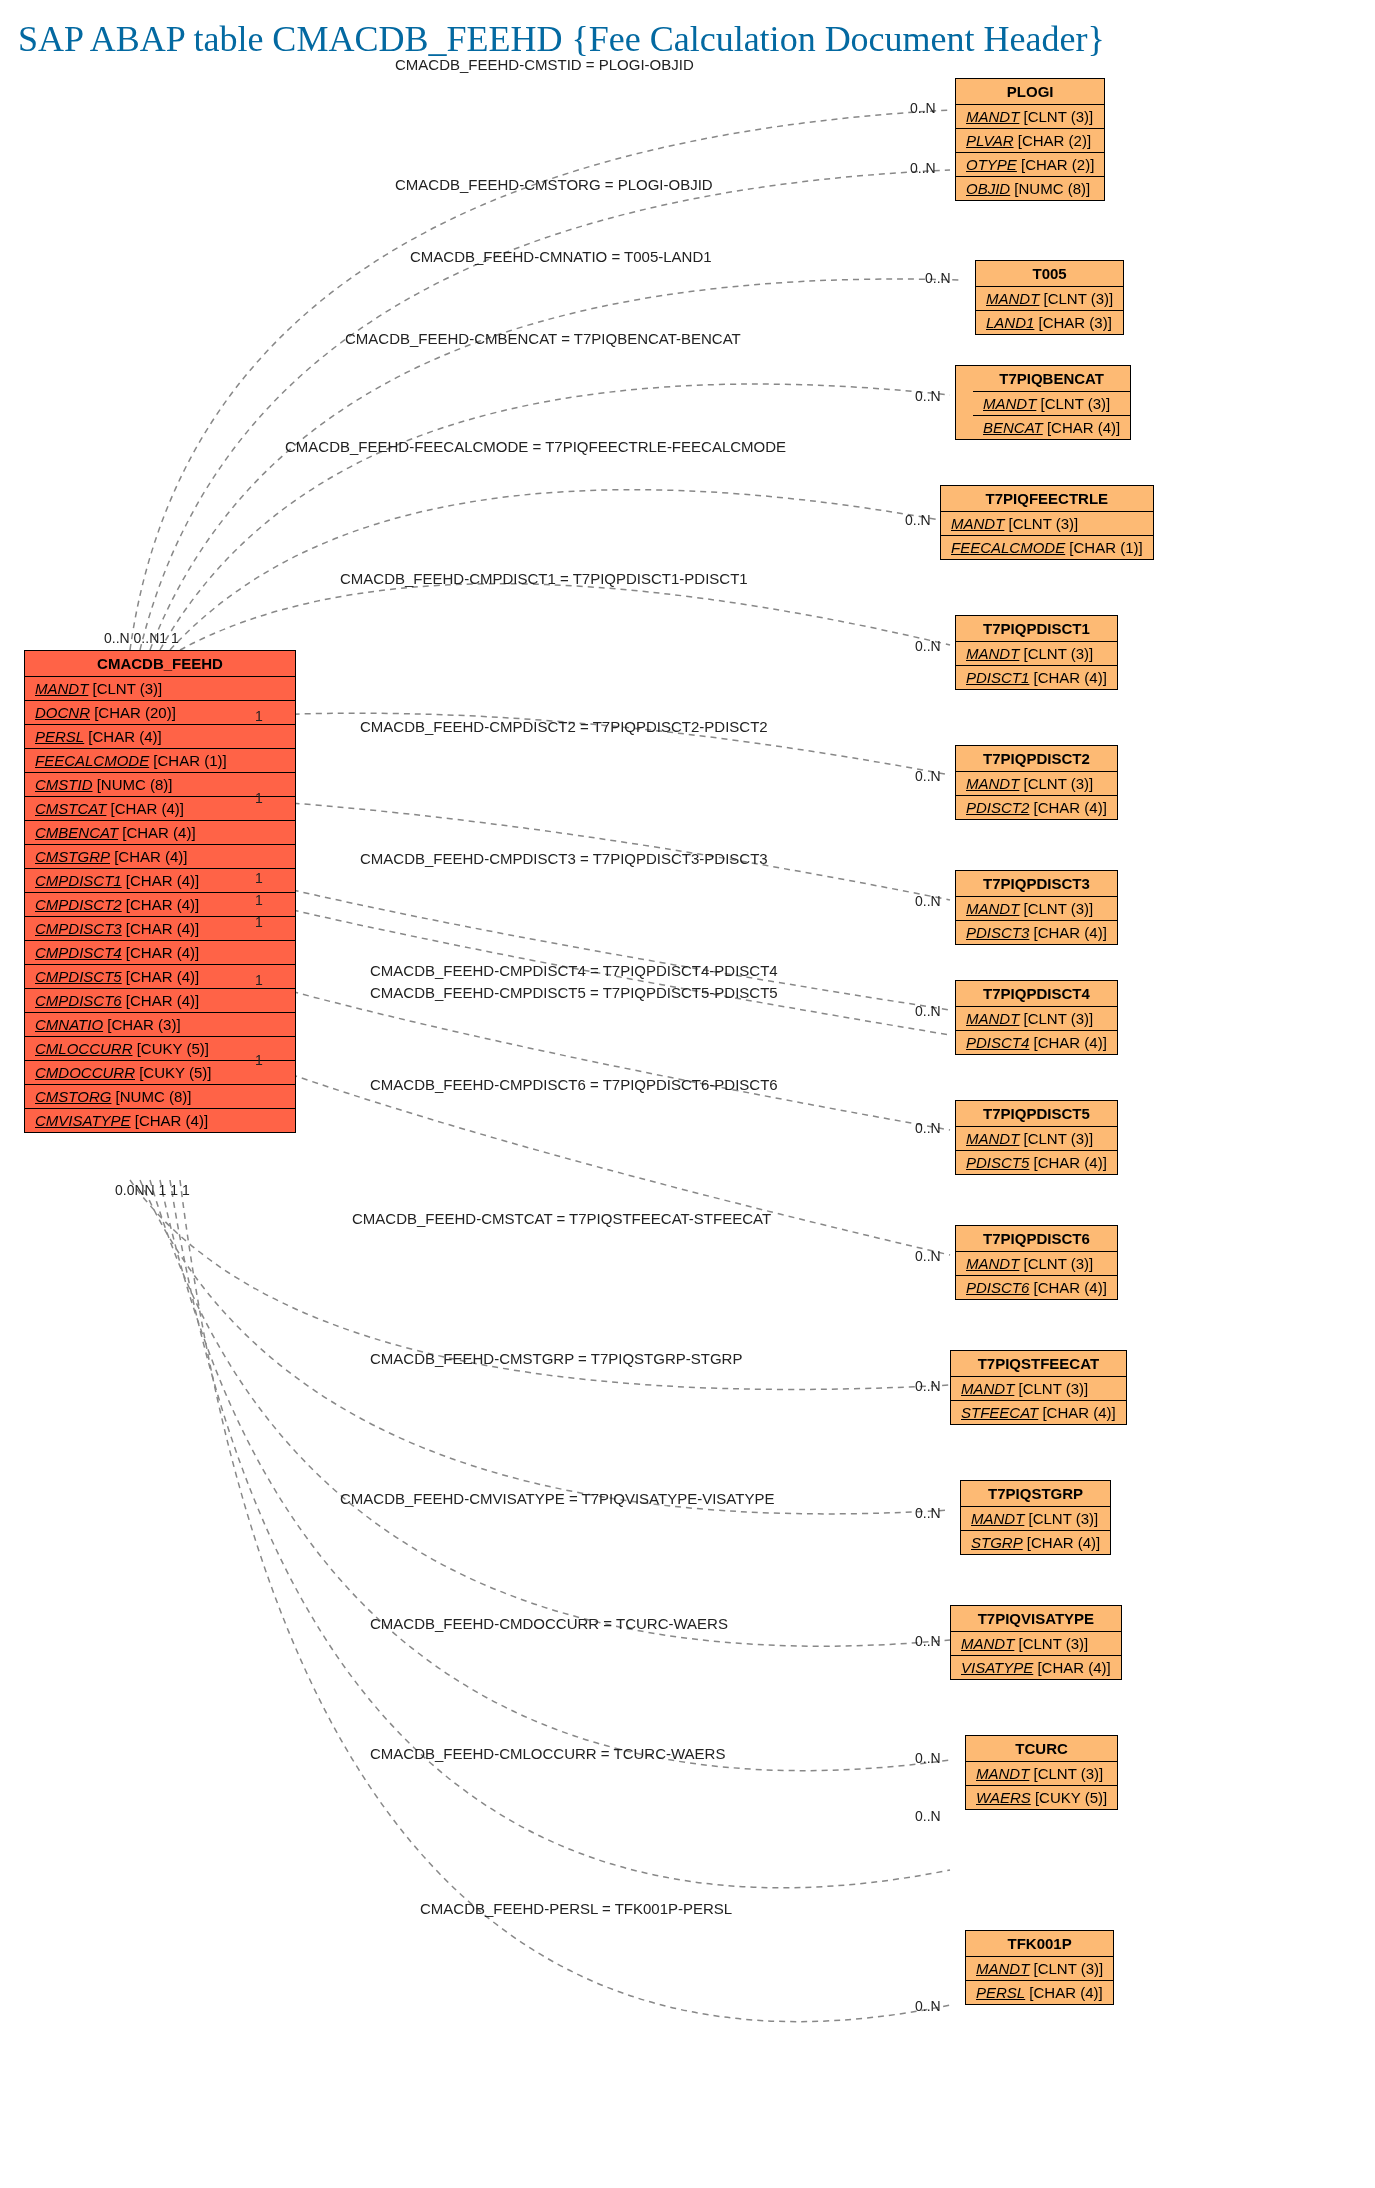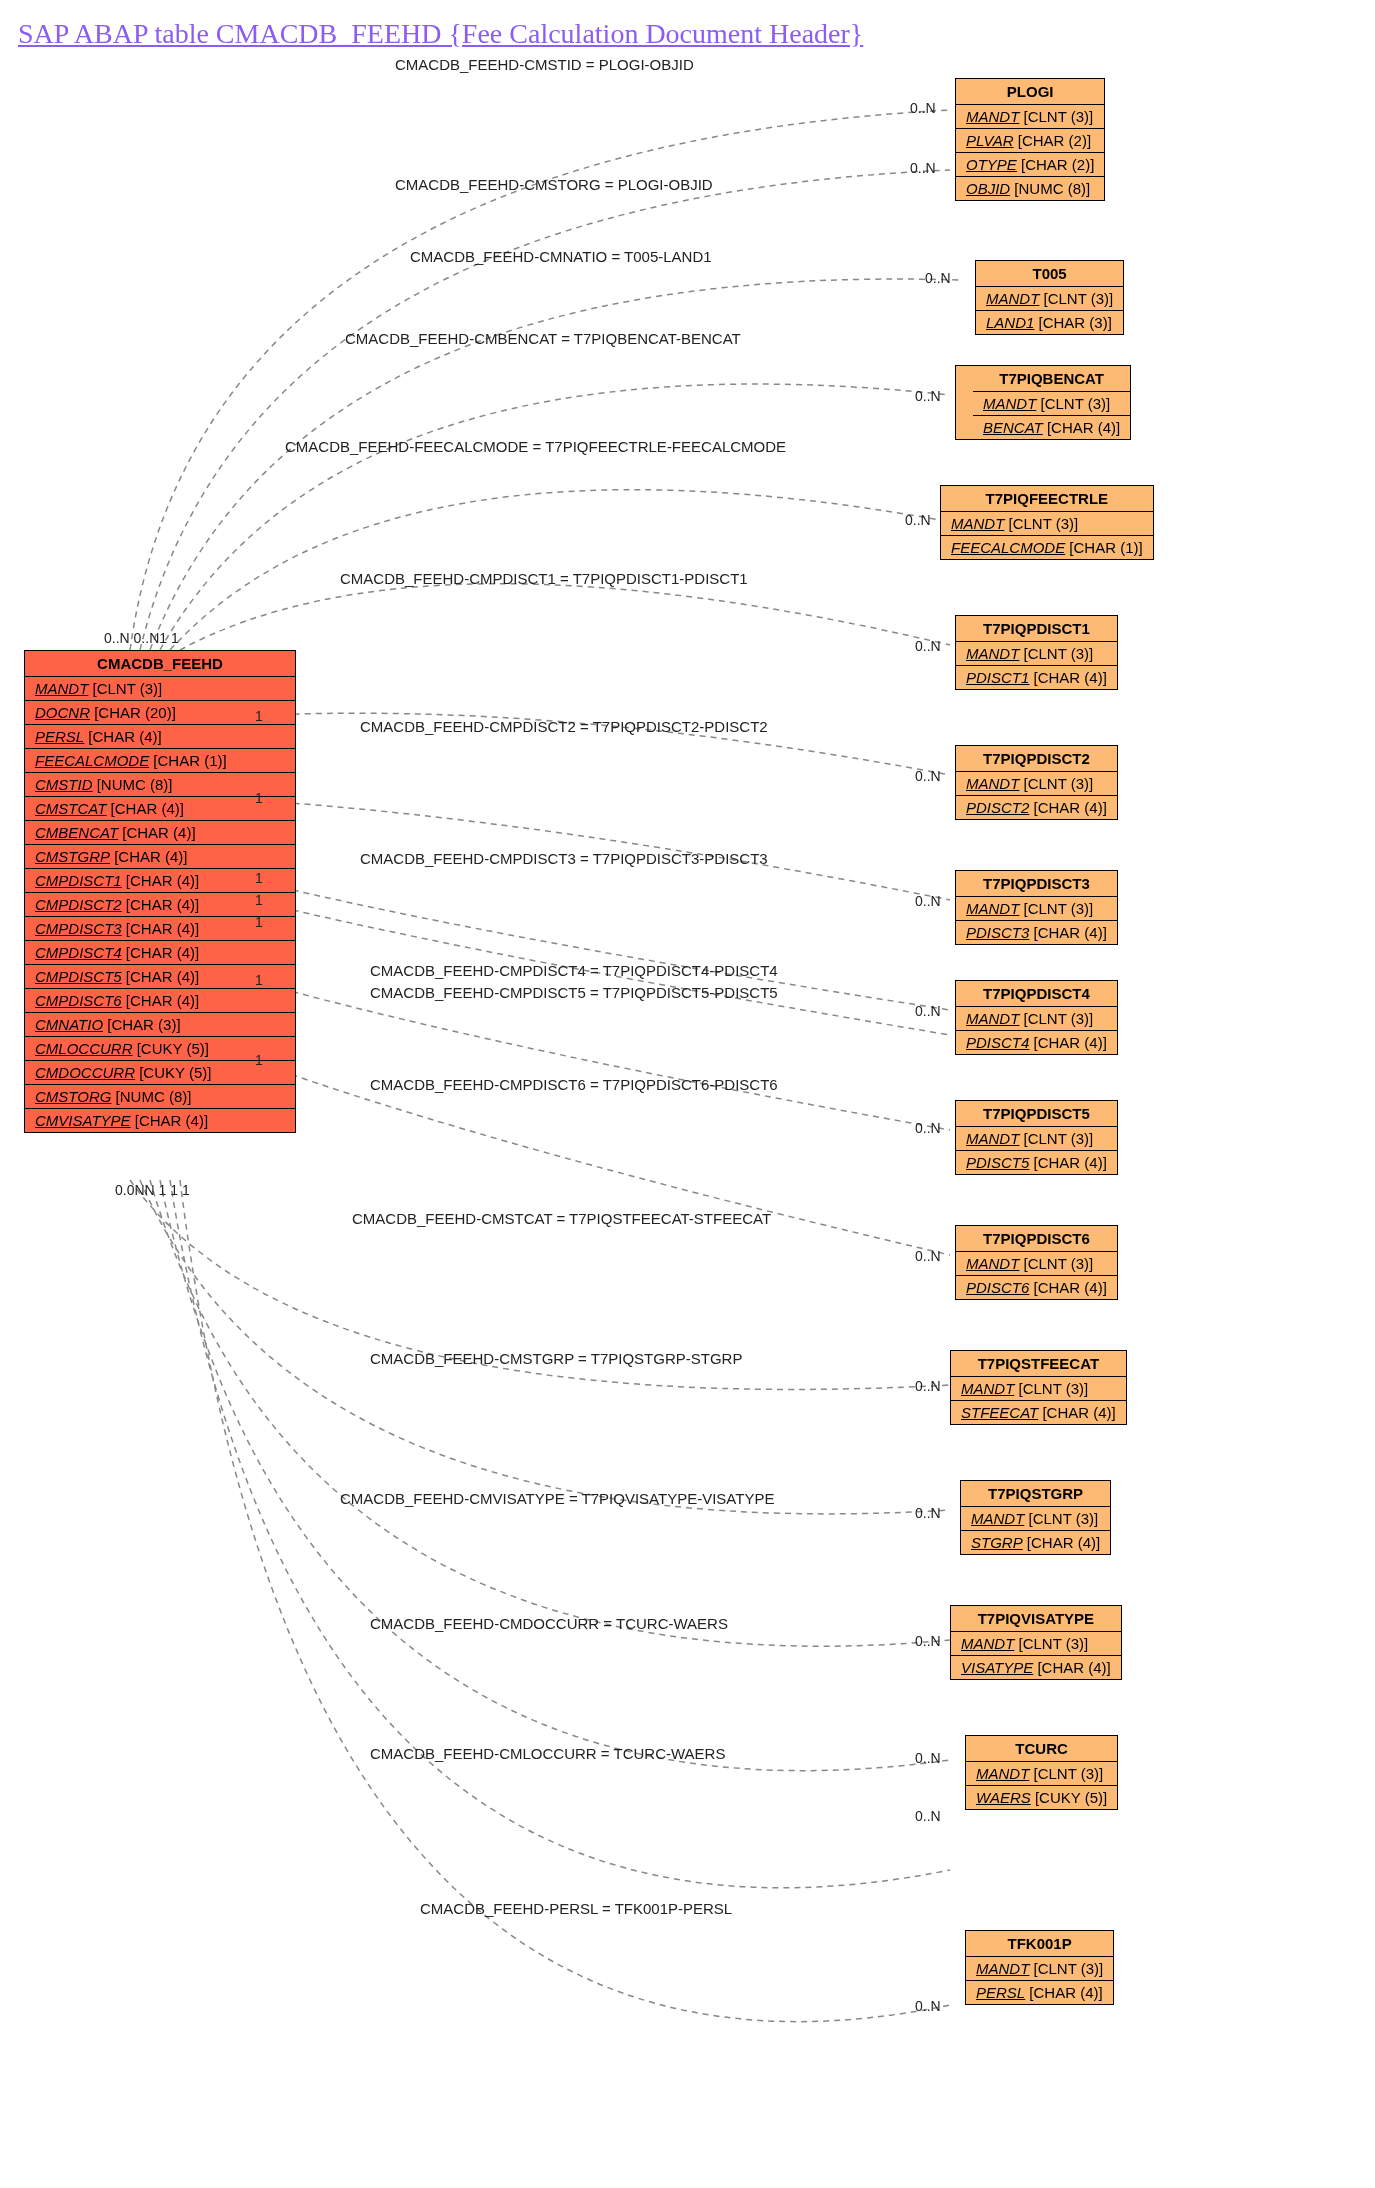--- a/index.html
+++ b/index.html
@@ -10,24 +10,23 @@
     background: #fff;
     width: 1375px;
     height: 2188px;
     position: relative;
     overflow: hidden;
   }
   .title {
     position: absolute;
     top: 18px;
     left: 18px;
-    font-size: 28px;
+    font-size: 36px;
     font-family: Georgia, serif;
-    color: #8b5cf6;
-    text-decoration: underline;
+    color: #0369a1;
   }
   .entity {
     position: absolute;
     border: 1px solid #000;
     font-size: 15px;
   }
   .entity .hdr {
     font-weight: bold;
     text-align: center;
     padding: 4px 10px;

